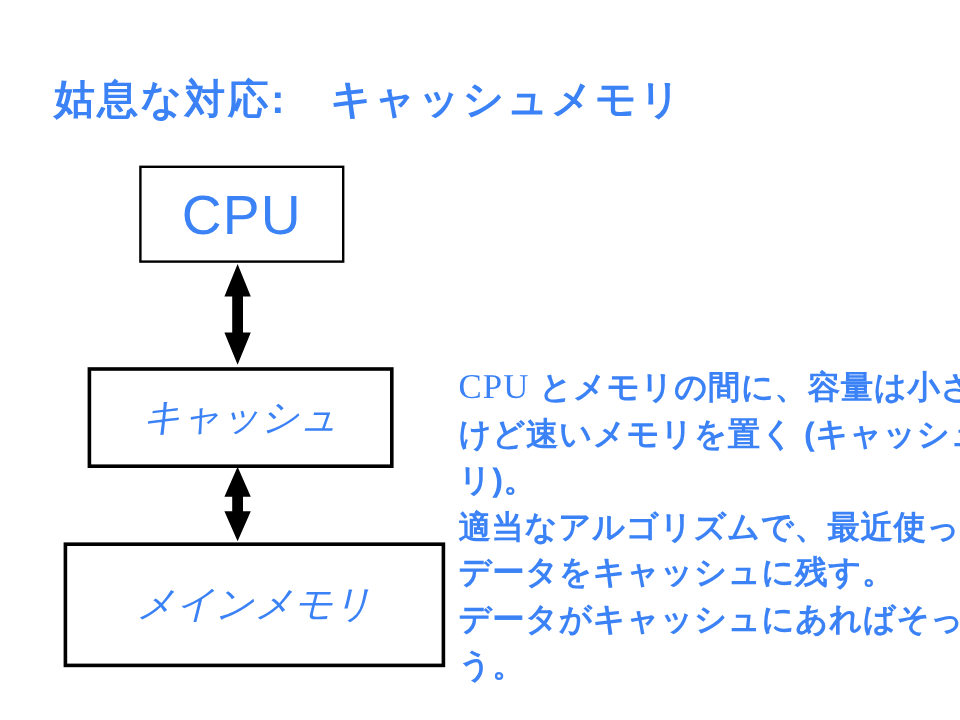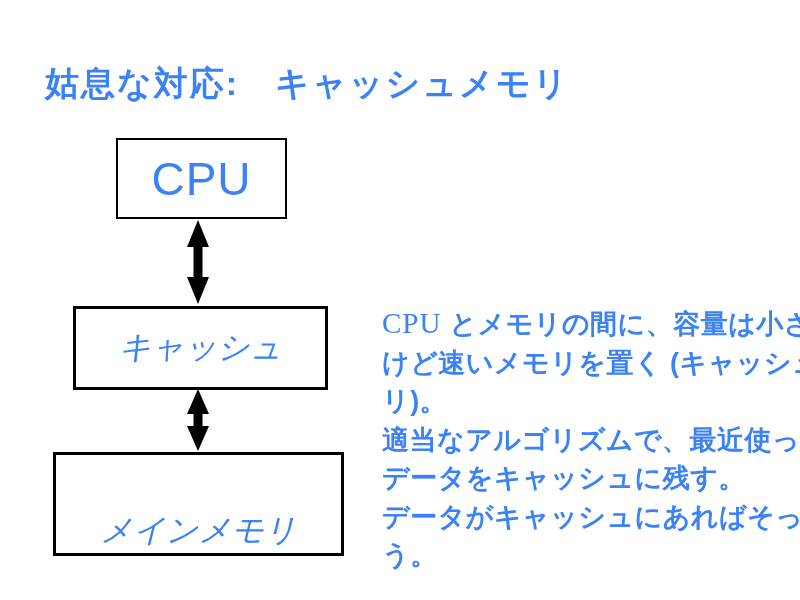--- a/index.html
+++ b/index.html
@@ -53,23 +53,22 @@
   }
   .box-cache {
     left: 73px;
     top: 306px;
     width: 255px;
     height: 84px;
   }
   .box-main {
     left: 53px;
     top: 452px;
-    width: 291px;
+    width: 318px;
     height: 104px;
-    align-items: flex-end;
   }
   .jp-serif-label {
     font-family: "Liberation Serif", serif;
     font-style: italic;
     font-size: 32px;
     font-weight: normal;
     white-space: nowrap;
   }
   .arrow {
     position: absolute;

